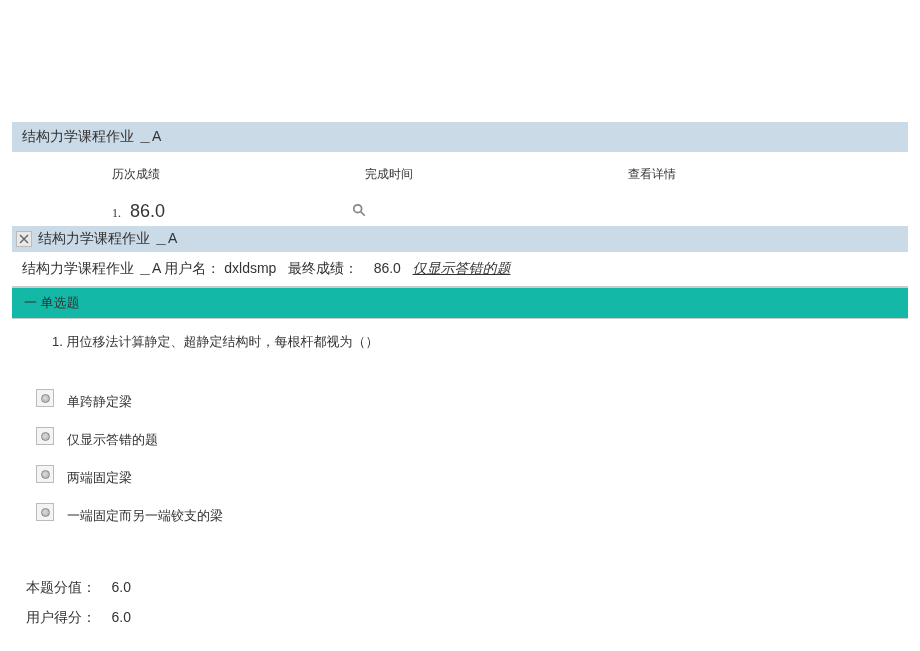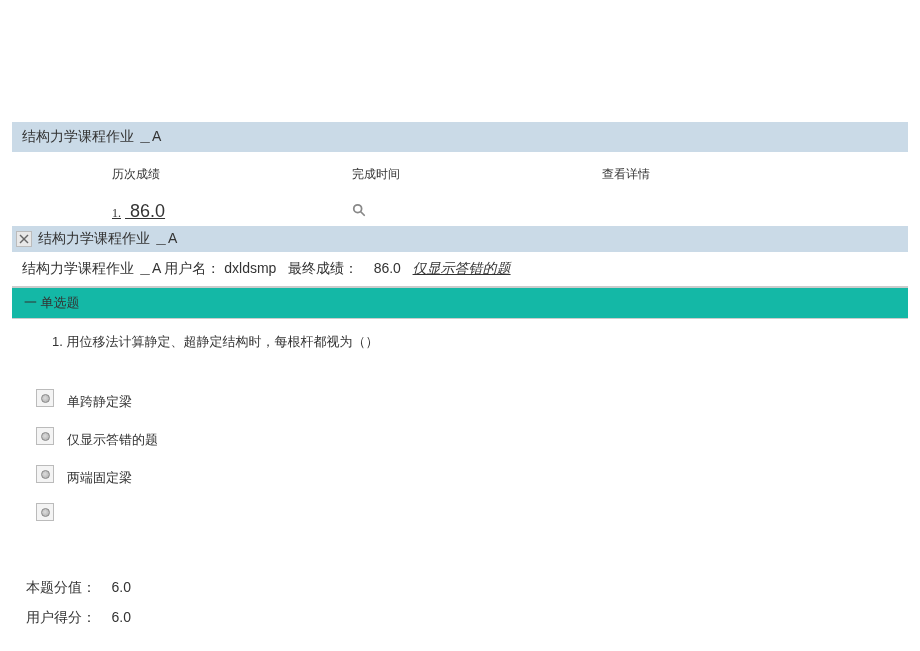--- a/index.html
+++ b/index.html
@@ -14,30 +14,31 @@
   .header-bar {
     background: #cadae7;
     padding: 6px 10px;
     font-size: 14px;
     color: #333;
     margin-top: 110px;
   }
   .history-row {
     display: flex;
     padding: 14px 0 8px 0;
+    gap: 13px;
   }
   .history-row .c1 { width: 340px; padding-left: 100px; font-size: 12px; }
   .history-row .c2 { width: 250px; font-size: 12px; }
   .history-row .c3 { width: 220px; font-size: 12px; }
   .score-row {
     display: flex;
     align-items: center;
     padding: 10px 0 4px 0;
   }
-  .score-row .c1 { width: 340px; padding-left: 100px; font-size: 18px; font-family: Arial, sans-serif; text-decoration: underline; }
+  .score-row .c1 { width: 340px; padding-left: 100px; font-size: 18px; font-family: Arial, sans-serif; }
   .score-row .c1 .num { font-size: 12px; font-family: "SimSun",serif; margin-right: 4px;}
   .score-row .c2 { width: 250px; font-size: 12px; font-family: Arial, sans-serif; padding-top: 16px;}
   .score-row .c3 { width: 220px; }
   .mag-icon { width: 14px; height: 14px; display: inline-block; }
   .sub-bar {
     background: #cadae7;
     padding: 4px 4px;
     font-size: 14px;
     display: flex;
     align-items: center;
@@ -173,20 +174,21 @@
     <div class="option-row">
       <span class="radio-box">
           <span class="radio-dot"></span>
         </span>
       <span class="option-label">两端固定梁</span>
     </div>
     <div class="option-row">
       <span class="radio-box">
           <span class="radio-dot"></span>
         </span>
+      <span class="option-label">一端固定而另一端铰支的梁</span>
     </div>
   </div>
 
   <div class="footer">
     <div>
       <span>本题分值：</span>
       &nbsp;&nbsp;
       <span>6.0</span>
     </div>
     <div>

